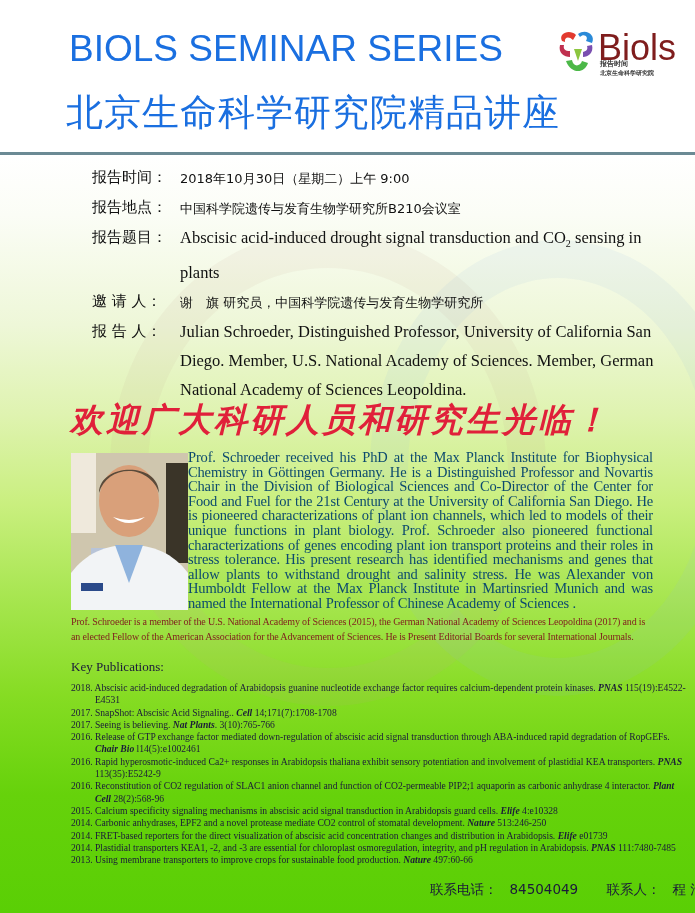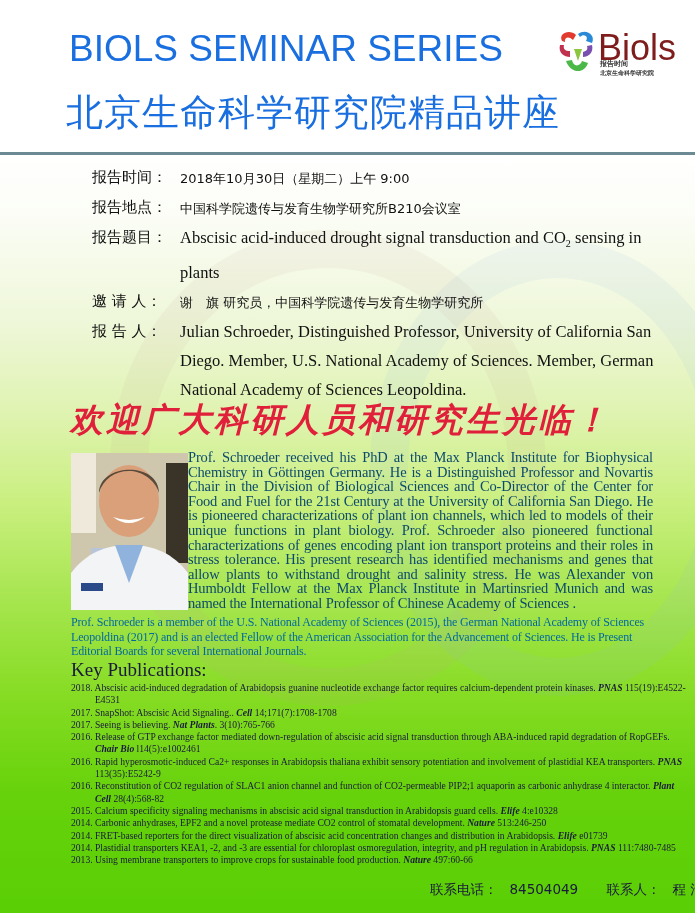--- a/index.html
+++ b/index.html
@@ -44,22 +44,22 @@
   .info-value .cn { font-family:"DejaVu Sans", sans-serif; font-size:13px;text-align:right; }
   sub { font-size:10px; }
 
   .welcome {
     left:70px; top:398px; font-family:Liberation Serif, serif; font-weight:bold;
     font-size:33px; color:#e0203a; letter-spacing:3px; white-space:nowrap; font-style:italic;
   }
 
   .photo { left:71px; top:453px; width:117px; height:157px; overflow:hidden; background:#d9d2c0; }
   .bio { left:188px; top:450px; width:465px; font-size:14.5px; line-height:14.6px; color:#0c4a6e; text-align:justify; letter-spacing:-0.15px; }
-  .bio2 { left:71px; top:615px; width:584px; font-size:12px; line-height:14.6px; color:#0369a1; letter-spacing:-0.15px; }
-  .kp-title { left:71px; top:659px; font-family:"Liberation Serif", serif; font-size:19px; color:#1a1a3a; }
+  .bio2 { left:71px; top:615px; width:584px; font-size:10px; line-height:14.6px; color:#7f1d1d; letter-spacing:-0.15px; }
+  .kp-title { left:71px; top:659px; font-family:"Liberation Serif", serif; font-size:13px; color:#1a1a3a; }
 
   .pubs { left:71px; top:682px; width:620px; font-size:9.6px; line-height:12.3px; color:#1a1a3a; }
   .pub { padding-left:24px; text-indent:-24px; }
   .pub .j { font-weight:bold; font-style:italic; }
 
   .contact { left:386px; top:881px; font-family:"DejaVu Sans", sans-serif; font-size:13.5px; color:#1a1a3a; white-space:nowrap;margin-left:44px; }
   .contact span { margin-right:12px; }
 </style>
 </head>
 <body>
@@ -131,21 +131,21 @@
 <div class="layer bio2">Prof. Schroeder is a member of the U.S. National Academy of Sciences  (2015), the German National Academy of Sciences Leopoldina (2017) and is an elected Fellow of the American Association for the Advancement of Sciences. He is Present Editorial Boards for several International Journals.</div>
 
 <div class="layer kp-title">Key Publications:</div>
 
 <div class="layer pubs">
   <div class="pub"><span>2018. Abscisic acid-induced degradation of Arabidopsis guanine nucleotide exchange factor requires calcium-dependent protein kinases. </span><span class="j">PNAS</span><span> 115(19):E4522-E4531</span></div>
   <div class="pub"><span>2017. SnapShot: Abscisic Acid Signaling.. </span><span class="j">Cell</span><span> 14;171(7):1708-1708</span></div>
   <div class="pub"><span>2017. Seeing is believing. </span><span class="j">Nat Plants</span><span>. 3(10):765-766</span></div>
   <div class="pub"><span>2016. Release of GTP exchange factor mediated down-regulation of abscisic acid signal transduction through ABA-induced rapid degradation of RopGEFs. </span><span class="j">Chair Bio</span><span> l14(5):e1002461</span></div>
   <div class="pub"><span>2016. Rapid hyperosmotic-induced Ca2+ responses in Arabidopsis thaliana exhibit sensory potentiation and involvement of plastidial KEA transporters. </span><span class="j">PNAS</span><span> 113(35):E5242-9</span></div>
-  <div class="pub"><span>2016. Reconstitution of CO2 regulation of SLAC1 anion channel and function of CO2-permeable PIP2;1 aquaporin as carbonic anhydrase 4 interactor. </span><span class="j">Plant Cell</span><span> 28(4):568-82</span></div>
+  <div class="pub"><span>2016. Reconstitution of CO2 regulation of SLAC1 anion channel and function of CO2-permeable PIP2;1 aquaporin as carbonic anhydrase 4 interactor. </span><span class="j">Plant Cell</span><span> 28(2):568-96</span></div>
   <div class="pub"><span>2015. Calcium specificity signaling mechanisms in abscisic acid signal transduction in Arabidopsis guard cells. </span><span class="j">Elife</span><span> 4:e10328</span></div>
   <div class="pub"><span>2014. Carbonic anhydrases, EPF2 and a novel protease mediate CO2 control of stomatal development. </span><span class="j">Nature</span><span> 513:246-250</span></div>
   <div class="pub"><span>2014. FRET-based reporters for the direct visualization of abscisic acid concentration changes and distribution in Arabidopsis. </span><span class="j">Elife</span><span> e01739</span></div>
   <div class="pub"><span>2014. Plastidial transporters KEA1, -2, and -3 are essential for chloroplast osmoregulation, integrity, and pH regulation in Arabidopsis. </span><span class="j">PNAS</span><span> 111:7480-7485</span></div>
   <div class="pub"><span>2013. Using membrane transporters to improve crops for sustainable food production. </span><span class="j">Nature</span><span> 497:60-66</span></div>
 </div>
 
 <div class="layer contact">
   <span><span>联系电话：</span><span>84504049</span></span>
   <span><span>联系人：</span><span>程 浩</span></span>

